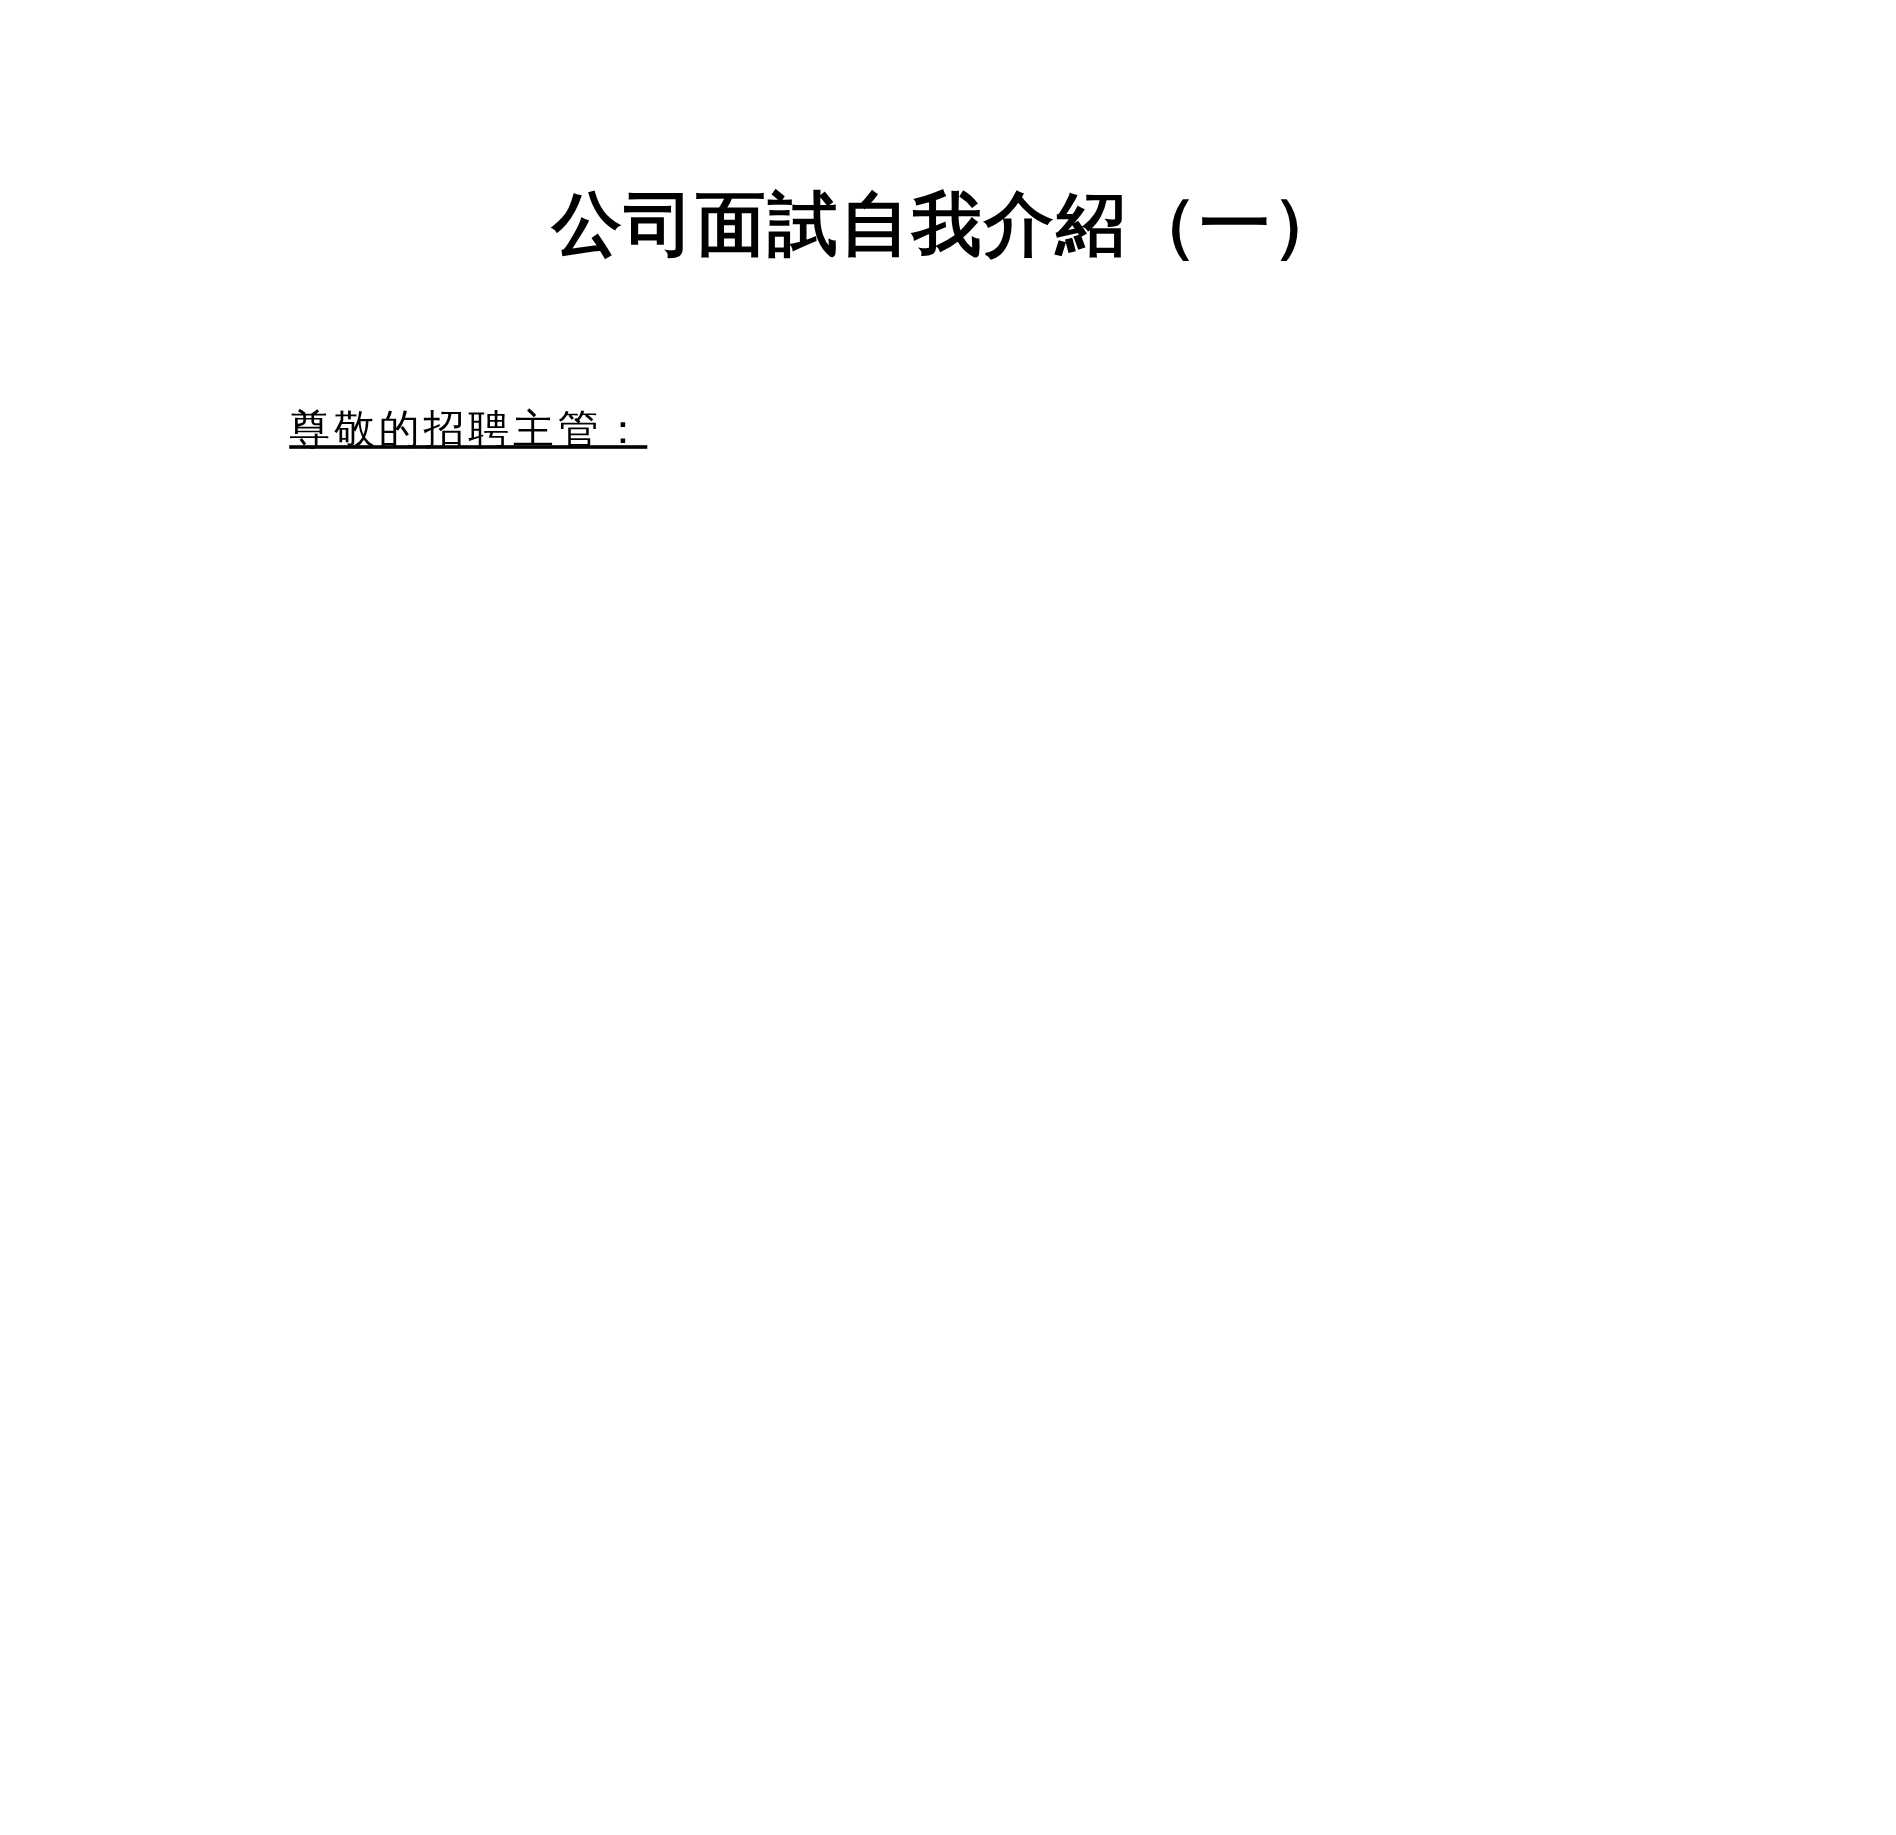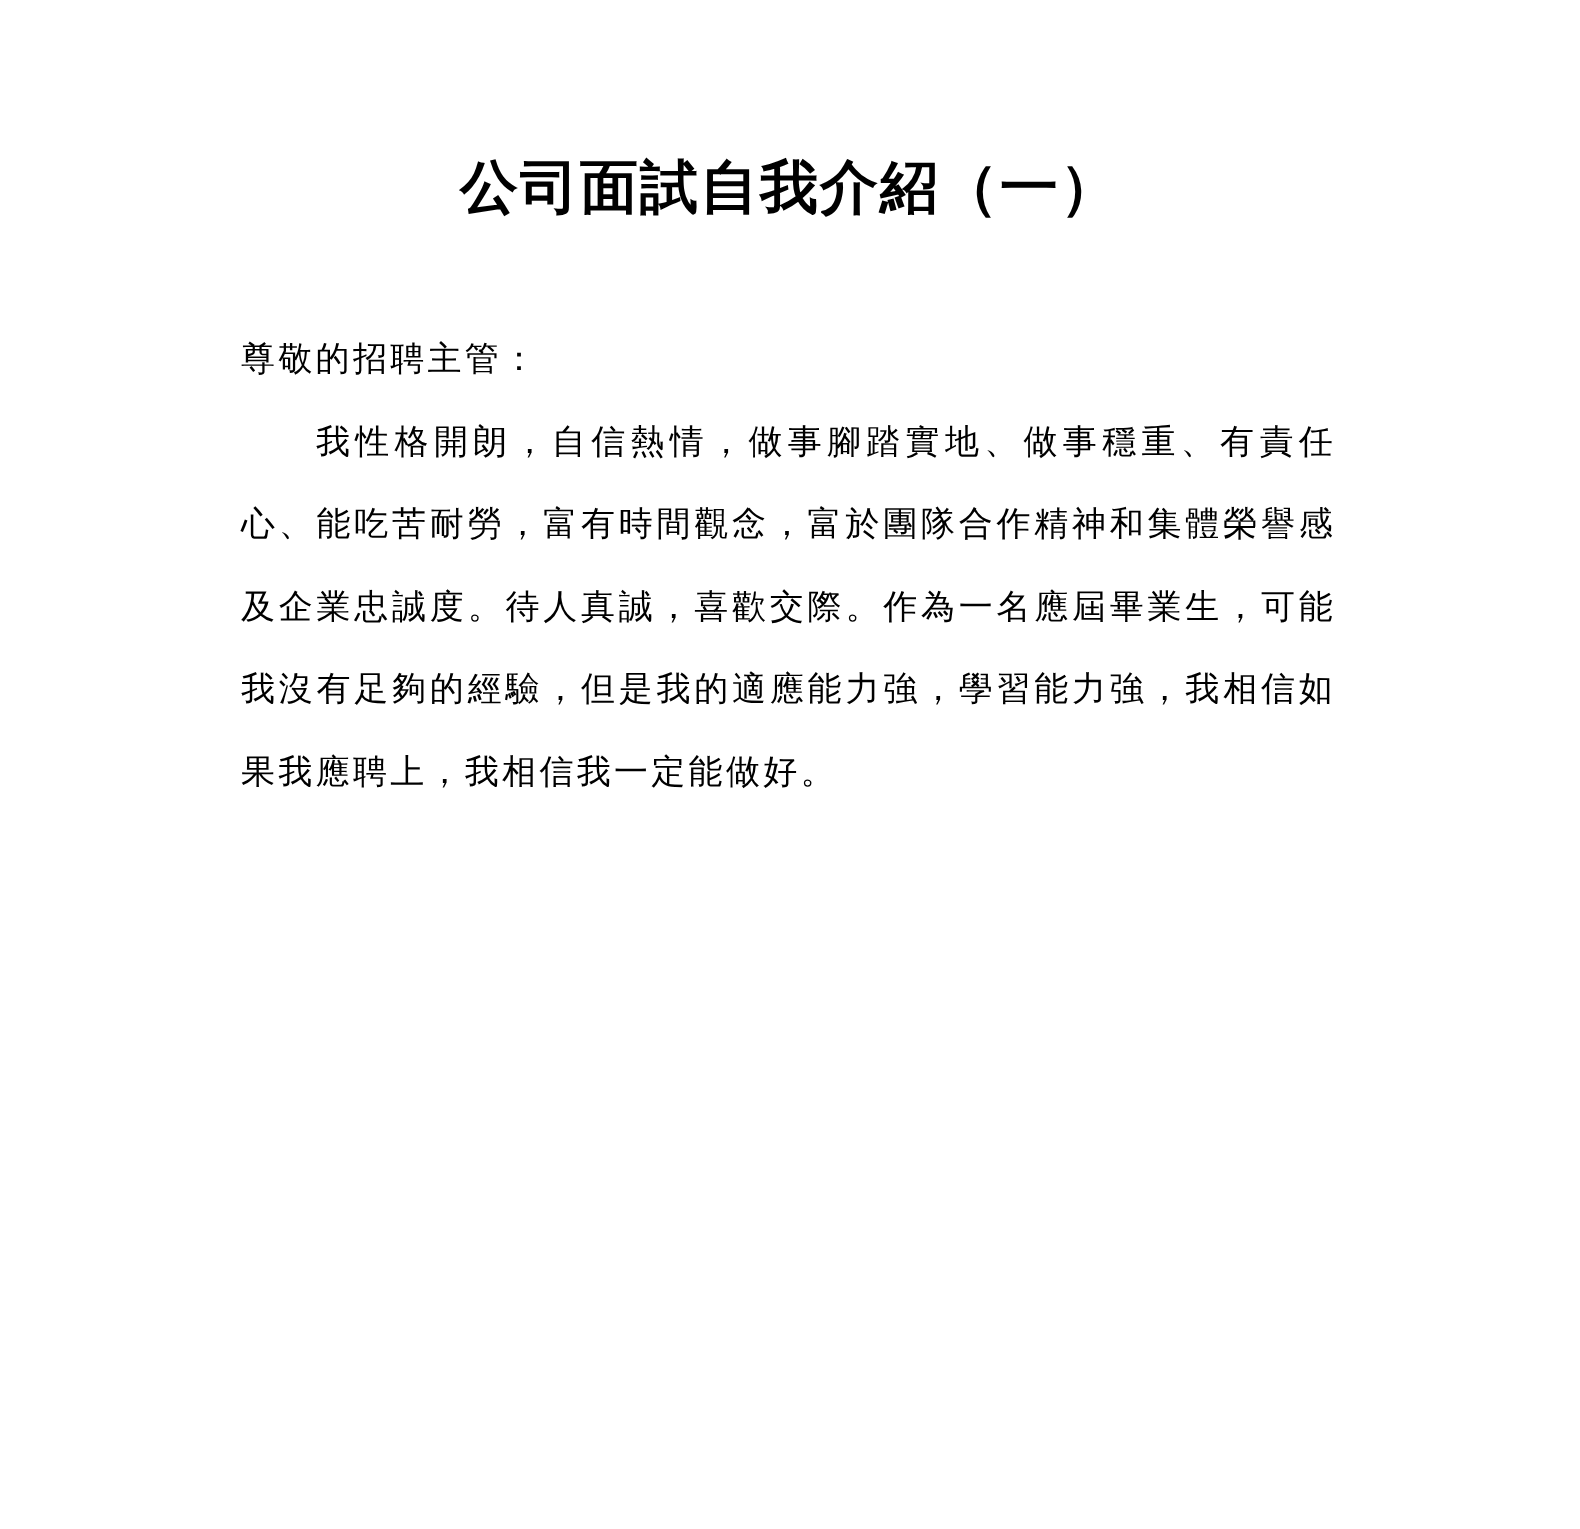--- a/index.html
+++ b/index.html
@@ -37,20 +37,21 @@
   }
   .body-text {
     position: absolute;
     left: 241px;
     top: 318px;
     width: 1095px;
     font-size: 34px;
     line-height: 82.6px;
     letter-spacing: 3.3px;
     text-align: justify;
+    text-decoration: underline;
   }
   .para {
     margin: 0;
     padding: 0;
   }
   .indent {
     text-indent: 75px;
   }
   .latin {
     font-family: "Liberation Sans", "DejaVu Sans", sans-serif;
@@ -58,15 +59,14 @@
   }
 </style>
 </head>
 <body>
 
 <div class="page">
   <h1 class="title">公司面試自我介紹（一）</h1>
 
   <div class="body-text">
     <p class="para">尊敬的招聘主管：</p>
-    <p class="para indent">我性格開朗，自信熱情，做事腳踏實地、做事穩重、有責任心、能吃苦耐勞，富有時間觀念，富於團隊合作精神和集體榮譽感及企業忠誠度。待人真誠，喜歡交際。作為一名應屆畢業生，可能我沒有足夠的經驗，但是我的適應能力強，學習能力強，我相信如果我應聘上，我相信我一定能做好。</p>
   </div>
 </div>
 
 </body></html>

